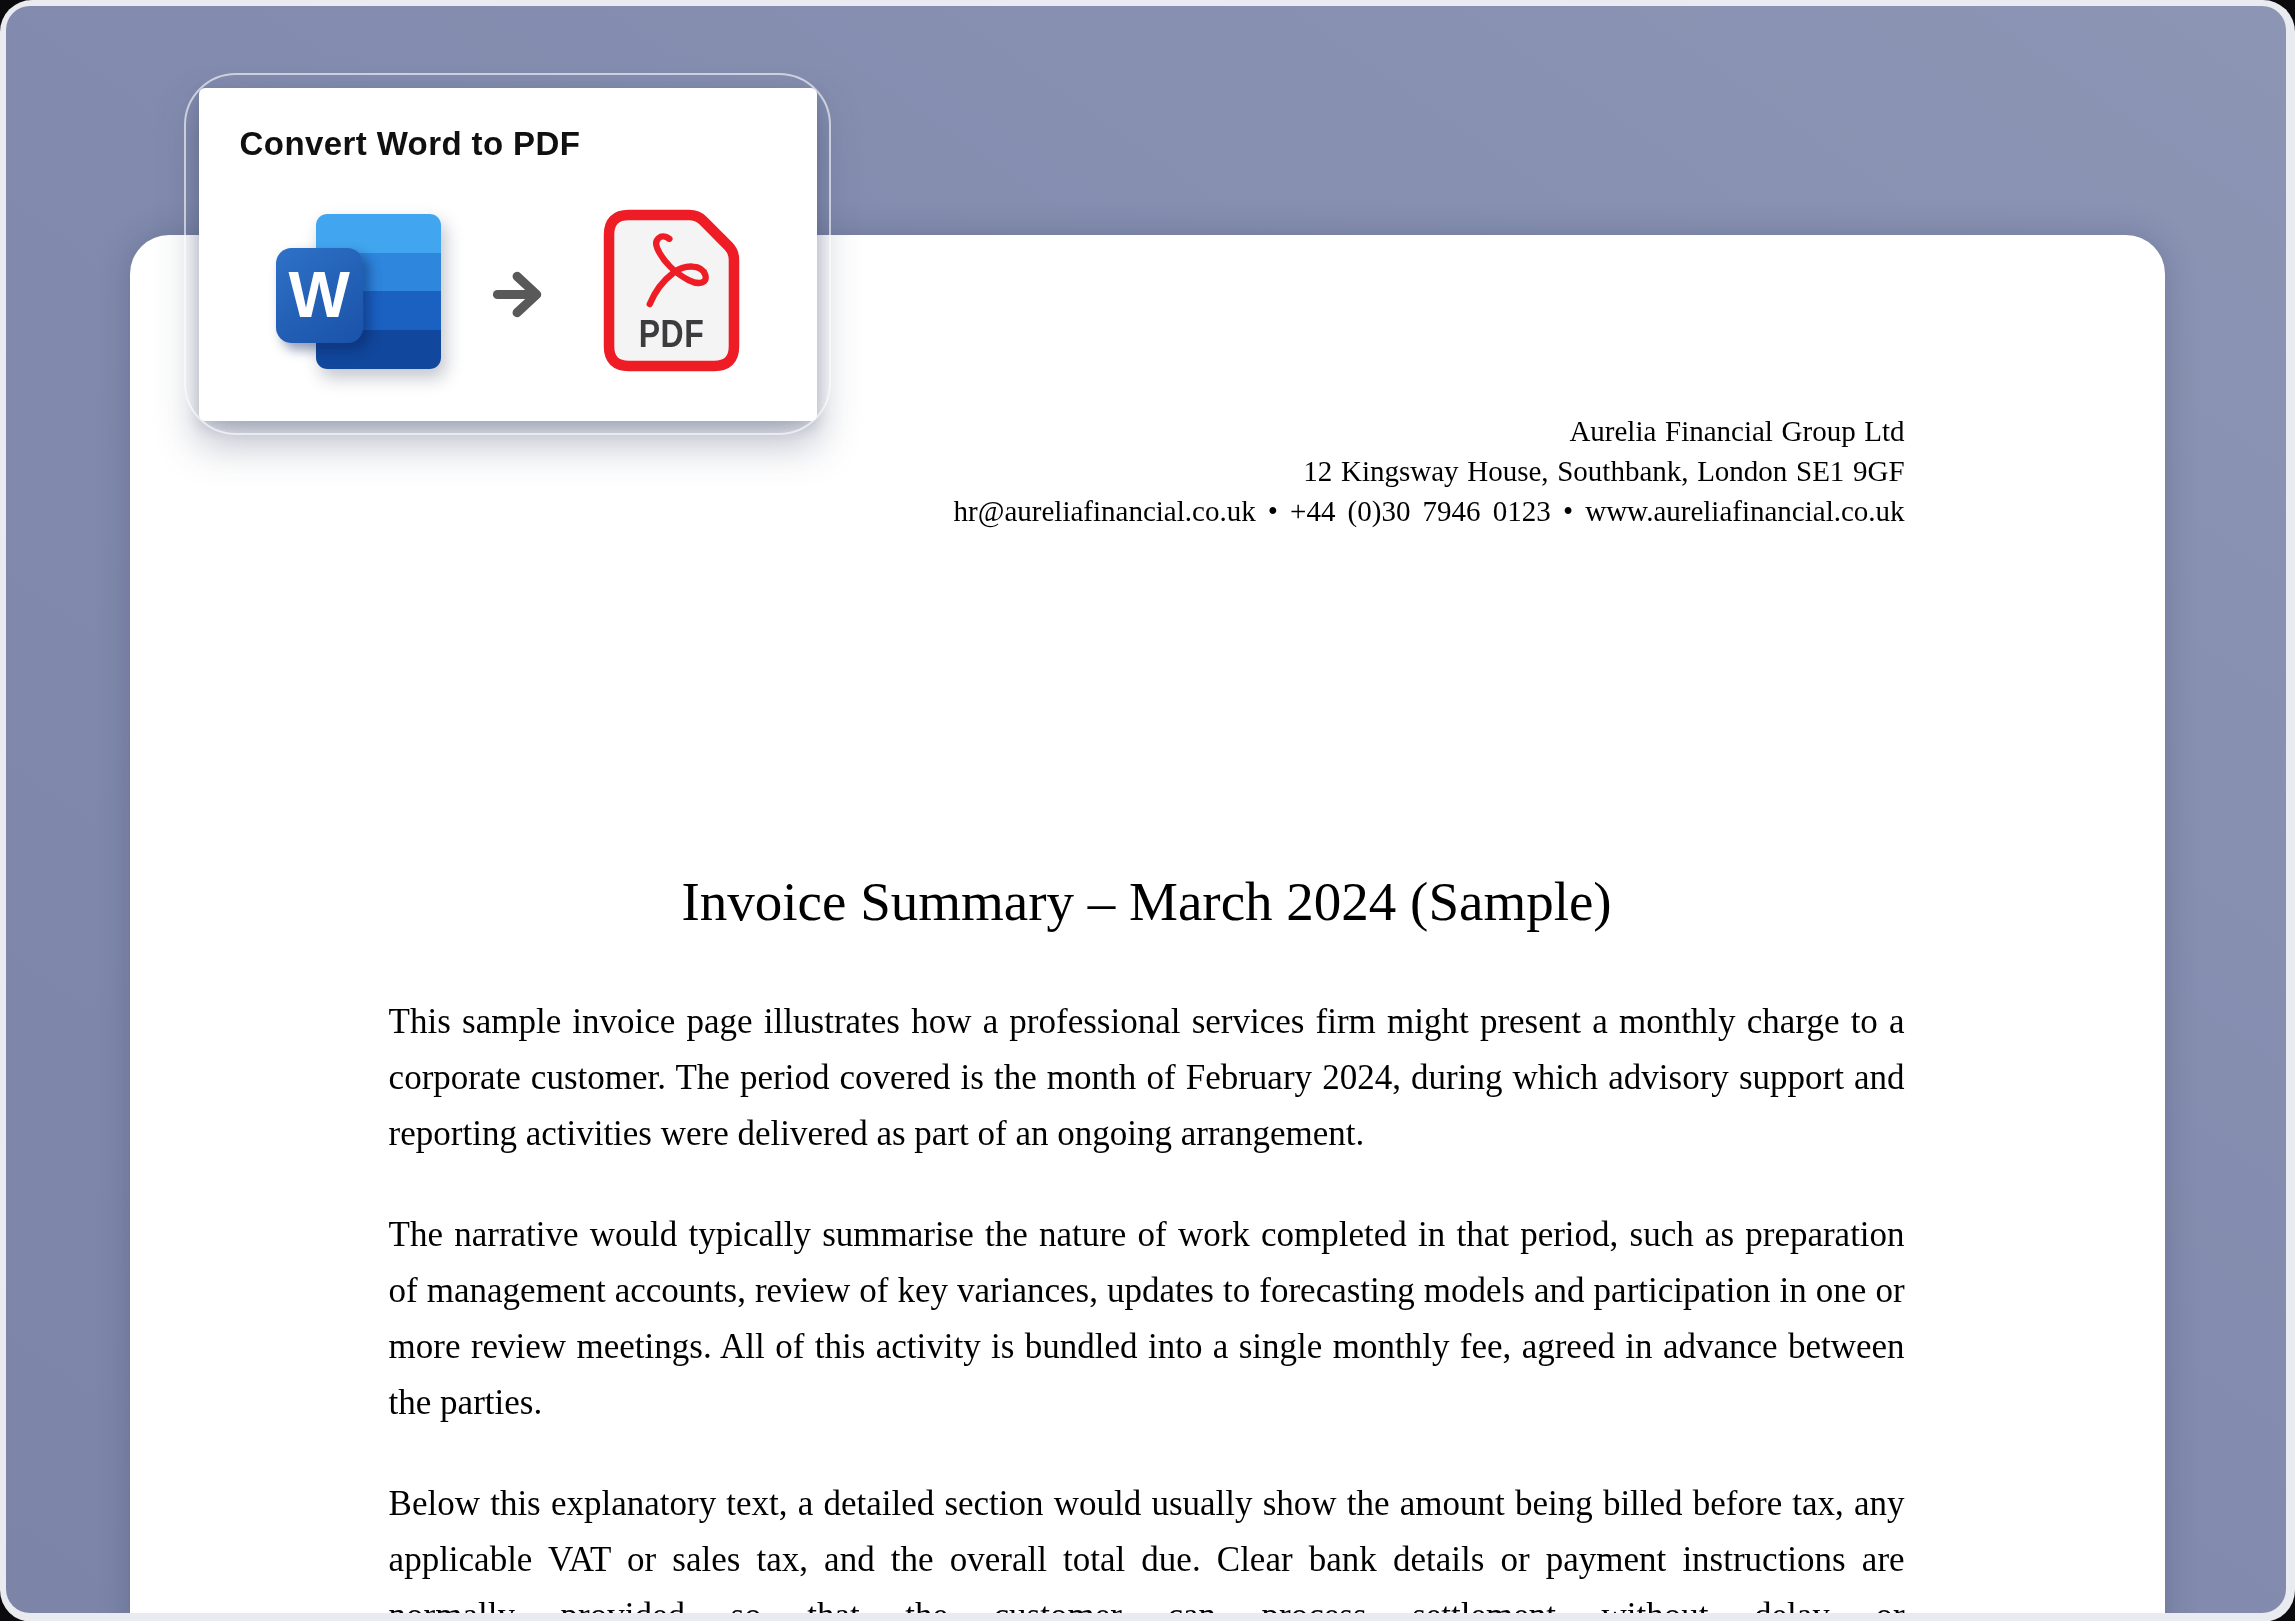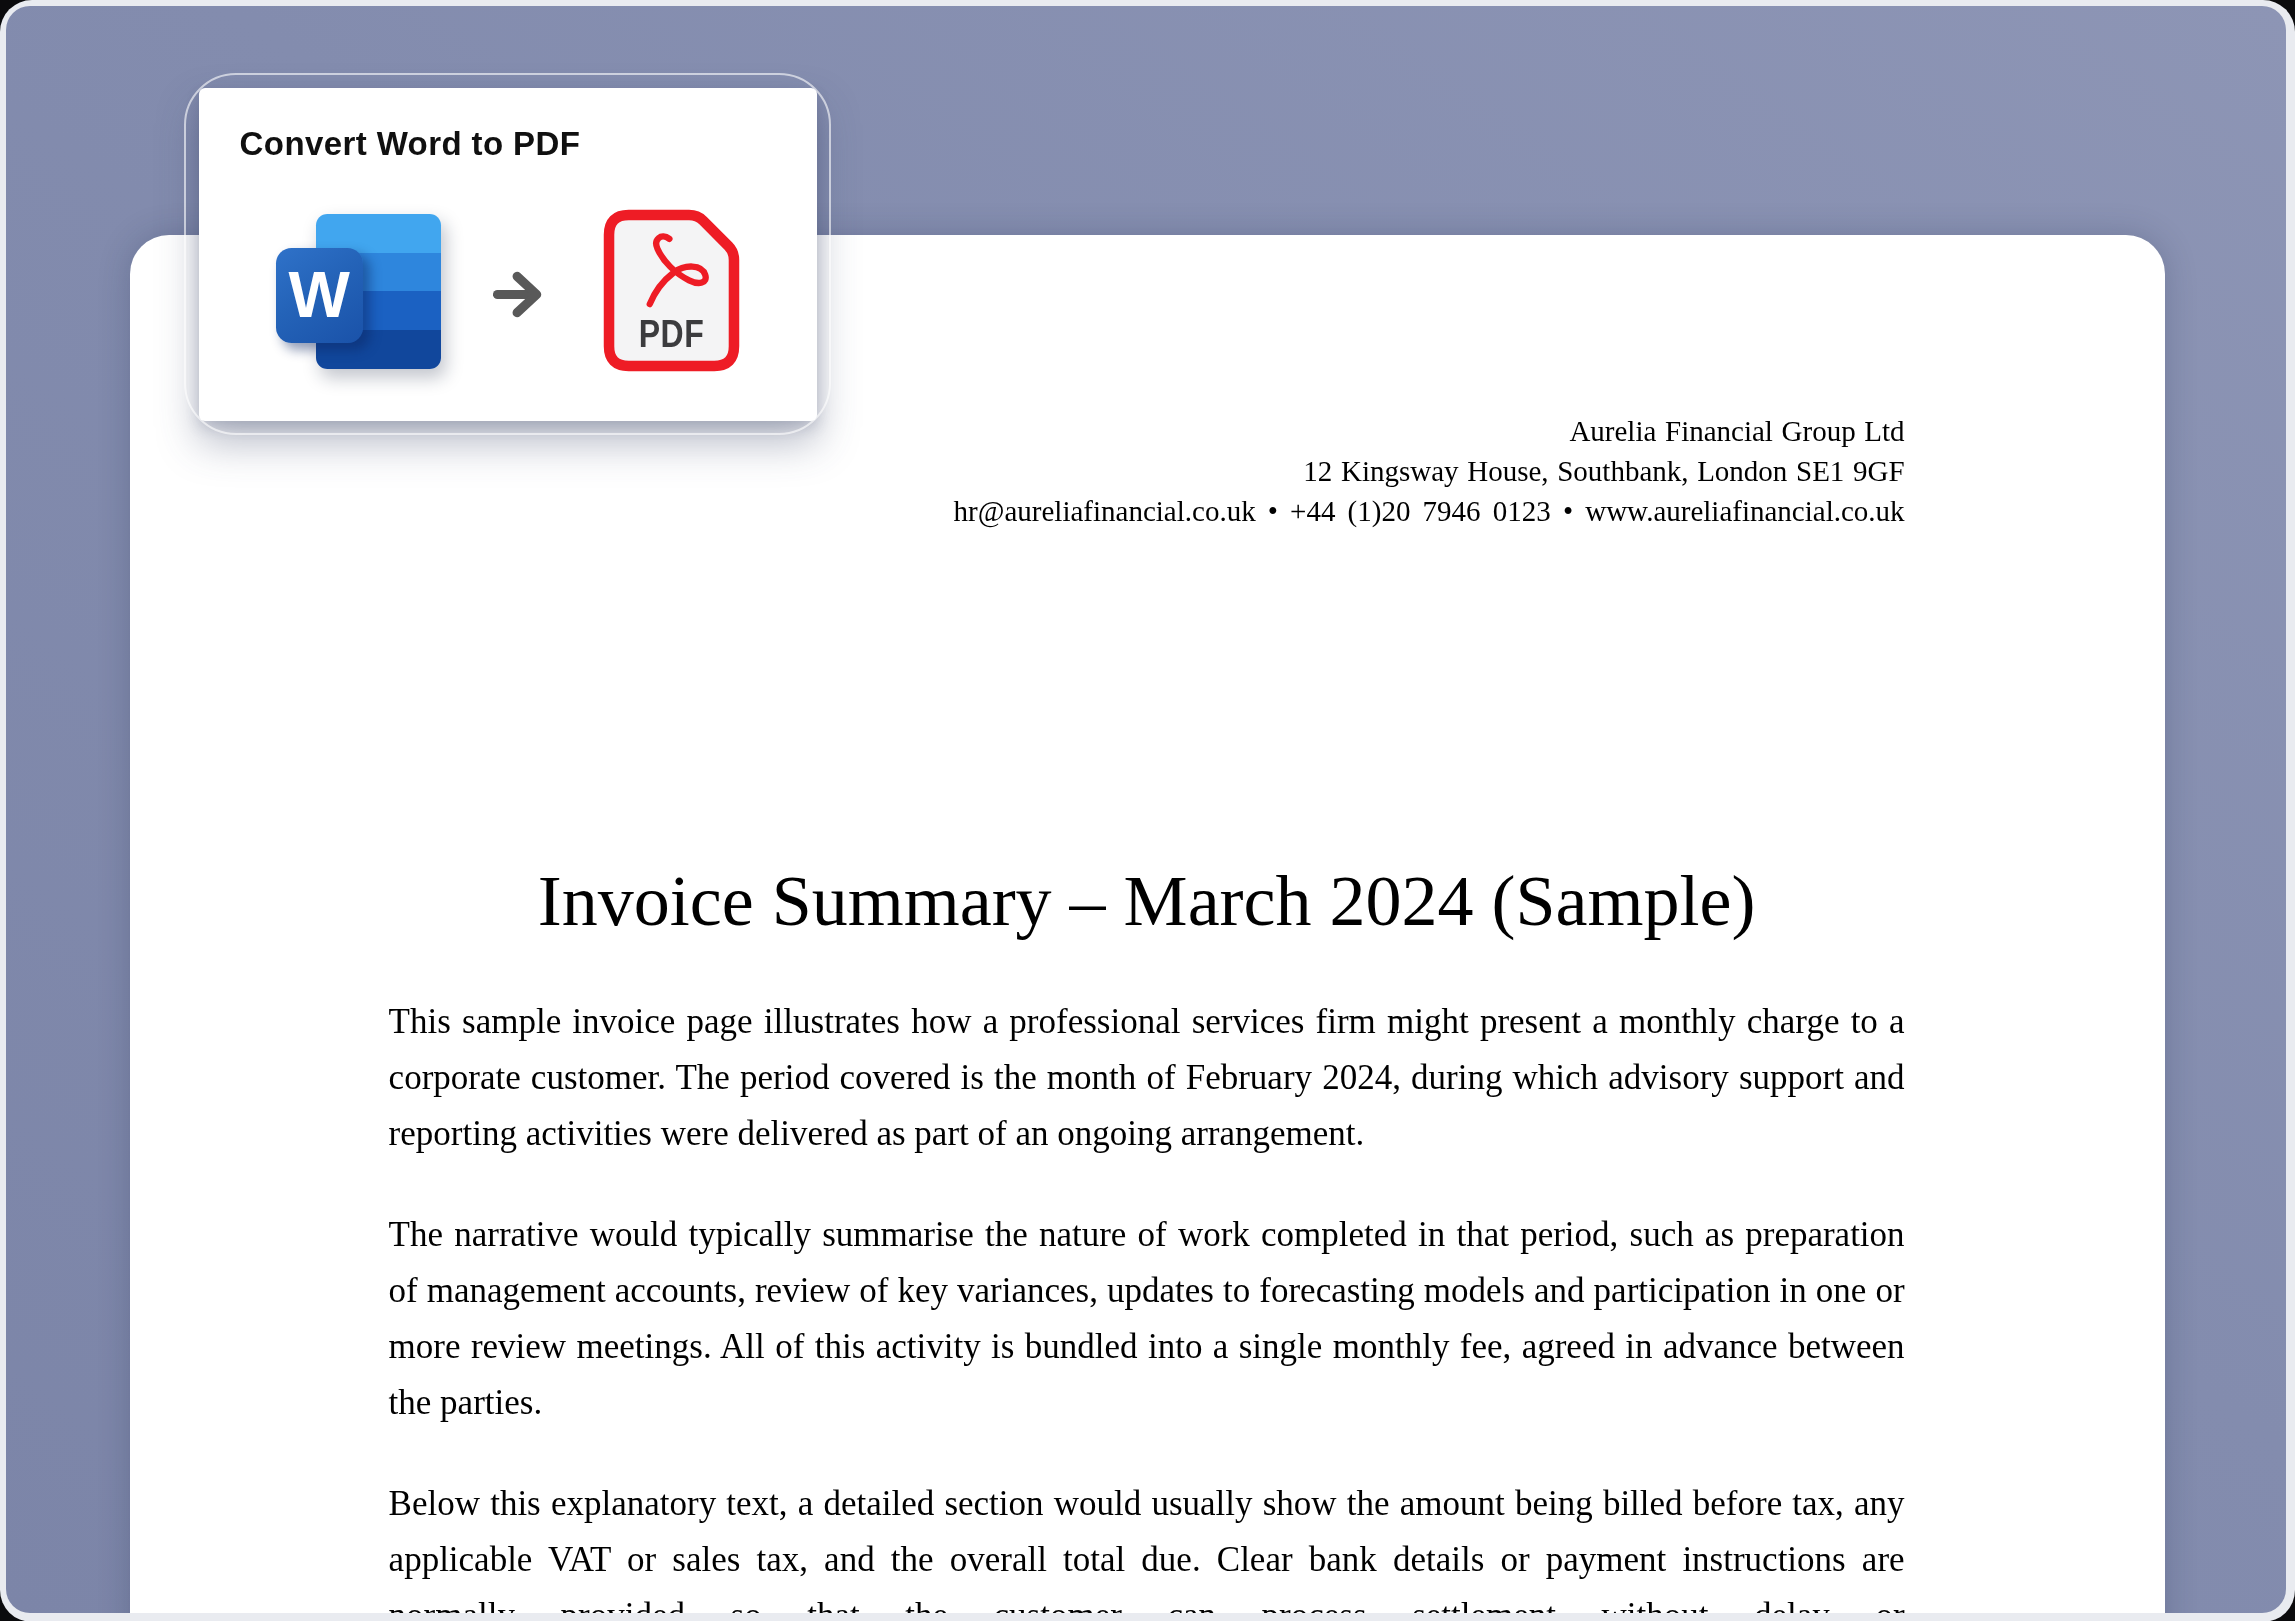--- a/index.html
+++ b/index.html
@@ -12,21 +12,21 @@
 
   
   .page{position:absolute;left:124px;top:229px;width:2035px;height:1435px;
         background:#ffffff;border-radius:39px 39px 0 0;
         box-shadow:0 0 32px rgba(25,35,70,0.22);
         font-family:"Liberation Serif","DejaVu Serif",serif;color:#000;}
   .page-inner{padding:176px 260px 0 259px;}
   .doc-header{text-align:right;font-size:29px;line-height:40px;word-spacing:1.4px;}
   .doc-header .contact{word-spacing:4.9px;}
   .doc-title{margin:343px 0 65px 0;text-align:center;font-weight:normal;
-             font-size:72px;line-height:55px;}
+             font-size:55px;line-height:55px;}
   .doc-body p{margin:0 0 45px 0;font-size:35px;line-height:56px;
               text-align:justify;}
   .doc-body p.clipped{text-align-last:justify;}
 
   
   .card{position:absolute;left:193px;top:82px;width:618px;height:333px;
         background:#ffffff;border-radius:6px;
         box-shadow:0 21px 42px rgba(60,70,105,0.38),0 5.6px 14px rgba(60,70,105,0.20);}
   .card::before{content:"";position:absolute;inset:-14.8px;border-radius:52px;
         border:2.1px solid rgba(255,255,255,0.6);pointer-events:none;}
@@ -66,21 +66,21 @@
 
 <div class="screen">
   <div class="frame">
     <div class="bg">
 
       <section class="page">
         <div class="page-inner">
           <div class="doc-header">
             <div>Aurelia Financial Group Ltd</div>
             <div>12 Kingsway House, Southbank, London SE1 9GF</div>
-            <div class="contact">hr@aureliafinancial.co.uk • +44 (1)20 7946 0123 • www.aureliafinancial.co.uk</div>
+            <div class="contact">hr@aureliafinancial.co.uk • +44 (0)30 7946 0123 • www.aureliafinancial.co.uk</div>
           </div>
           <h2 class="doc-title">Invoice Summary – March 2024 (Sample)</h2>
           <div class="doc-body">
             <p>This sample invoice page illustrates how a professional services firm might present a monthly charge to a corporate customer. The period covered is the month of February 2024, during which advisory support and reporting activities were delivered as part of an ongoing arrangement.</p>
             <p>The narrative would typically summarise the nature of work completed in that period, such as preparation of management accounts, review of key variances, updates to forecasting models and participation in one or more review meetings. All of this activity is bundled into a single monthly fee, agreed in advance between the parties.</p>
             <p class="clipped">Below this explanatory text, a detailed section would usually show the amount being billed before tax, any applicable VAT or sales tax, and the overall total due. Clear bank details or payment instructions are normally provided so that the customer can process settlement without delay or</p>
           </div>
         </div>
       </section>
 

